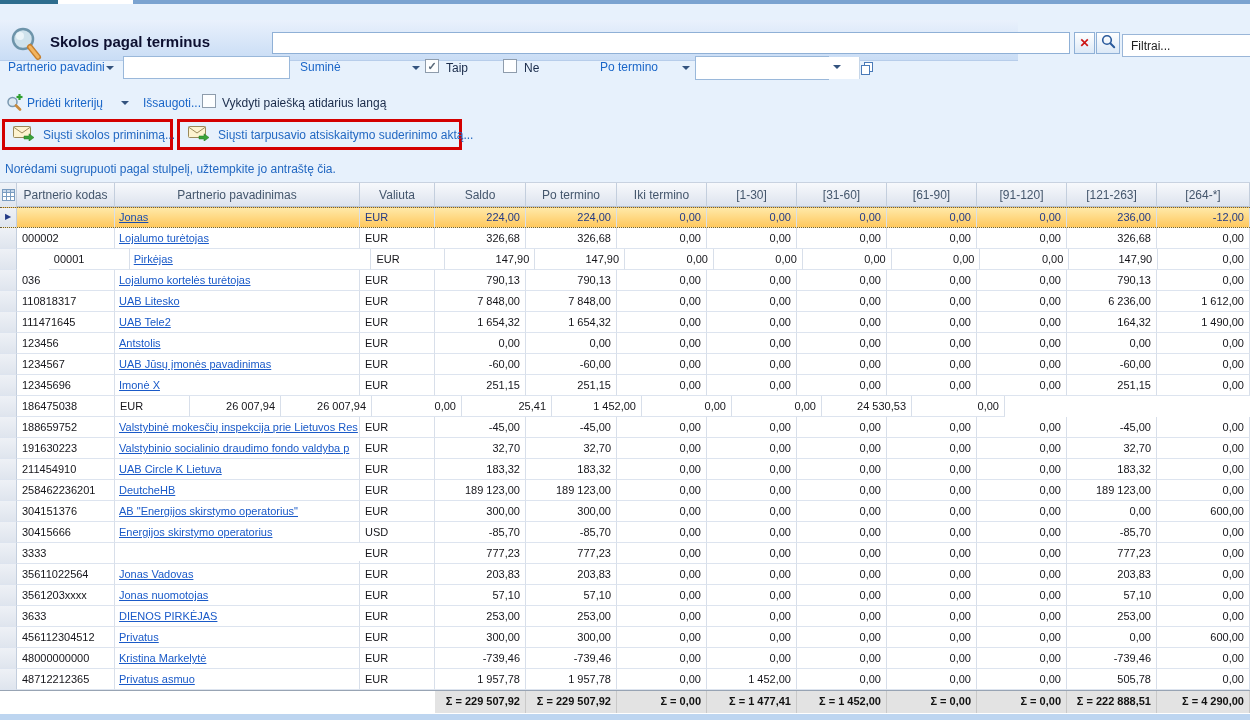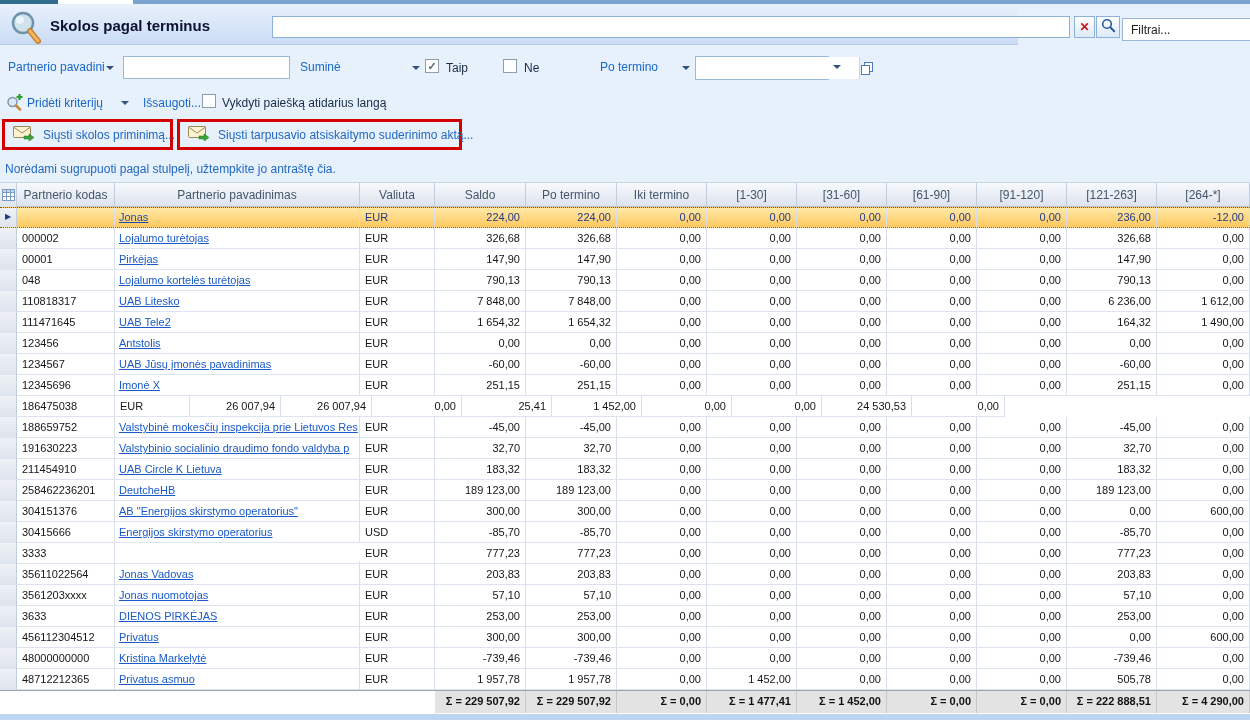--- a/index.html
+++ b/index.html
@@ -5,21 +5,21 @@
   * { box-sizing: border-box; margin: 0; padding: 0; }
   html,body { width:1250px; height:720px; overflow:hidden; }
   body { position:relative; background:#e7f1fc; font-family:"Liberation Sans",sans-serif; }
 
   
   .topstrip { position:absolute; top:0; left:0; width:1250px; height:4px; background:#7ba3d0; }
   .topstrip .seg1 { position:absolute; left:0; top:0; width:58px; height:4px; background:#2e6d8e; }
   .topstrip .seg2 { position:absolute; left:58px; top:0; width:75px; height:4px; background:#ffffff; }
 
   
-  .header { position:absolute; top:4px; left:0; width:1018px; height:41px;
+  .header { position:absolute; top:20px; left:0; width:1018px; height:41px;
             background:linear-gradient(#e9f1fc,#c9ddf5); border-bottom:1px solid #b7cdea; }
   .app-icon { position:absolute; left:8px; top:6px; }
   .title { position:absolute; left:50px; top:13px; font-size:15px; font-weight:bold; color:#0d1030; }
   .search-input { position:absolute; left:272px; top:12px; width:798px; height:22px;
             border:1px solid #8fb0d6; background:#fff; font-size:12px; padding:0 5px; outline:none;
             font-family:"Liberation Sans",sans-serif; }
   .hbtn { position:absolute; top:12px; height:22px; border:1px solid #8fb0d6;
             background:linear-gradient(#ffffff,#dce9f7); display:flex; align-items:center; justify-content:center;
             cursor:pointer; }
   .btn-clear { left:1074px; width:21px; color:#cc1414; font-weight:bold; font-size:12px; }
@@ -230,38 +230,38 @@
         <div class="td num" style="width: 90px;">0,00</div>
         <div class="td num" style="width: 90px;">0,00</div>
         <div class="td num" style="width: 90px;">0,00</div>
         <div class="td num" style="width: 90px;">0,00</div>
         <div class="td num" style="width: 90px;">0,00</div>
         <div class="td num" style="width: 90px;">326,68</div>
         <div class="td num" style="width: 93px;">0,00</div>
       </div>
       <div class="trow">
         <div class="td ind" style="width: 17px;"></div>
-        <div class="td code" style="width: 98px;">00001</div>
+        <div class="td code" style="width: 82px; margin-left: 32px;">00001</div>
         <div class="td" style="width: 245px;">
           <div class="name-link">Pirkėjas</div>
         </div>
         <div class="td cur" style="width: 75px;">EUR</div>
         <div class="td num" style="width: 91px;">147,90</div>
         <div class="td num" style="width: 91px;">147,90</div>
         <div class="td num" style="width: 90px;">0,00</div>
         <div class="td num" style="width: 90px;">0,00</div>
         <div class="td num" style="width: 90px;">0,00</div>
         <div class="td num" style="width: 90px;">0,00</div>
         <div class="td num" style="width: 90px;">0,00</div>
         <div class="td num" style="width: 90px;">147,90</div>
         <div class="td num" style="width: 93px;">0,00</div>
       </div>
       <div class="trow">
         <div class="td ind" style="width: 17px;"></div>
-        <div class="td code" style="width: 98px;">048</div>
+        <div class="td code" style="width: 98px;">036</div>
         <div class="td" style="width: 245px;">
           <div class="name-link">Lojalumo kortelės turėtojas</div>
         </div>
         <div class="td cur" style="width: 75px;">EUR</div>
         <div class="td num" style="width: 91px;">790,13</div>
         <div class="td num" style="width: 91px;">790,13</div>
         <div class="td num" style="width: 90px;">0,00</div>
         <div class="td num" style="width: 90px;">0,00</div>
         <div class="td num" style="width: 90px;">0,00</div>
         <div class="td num" style="width: 90px;">0,00</div>

